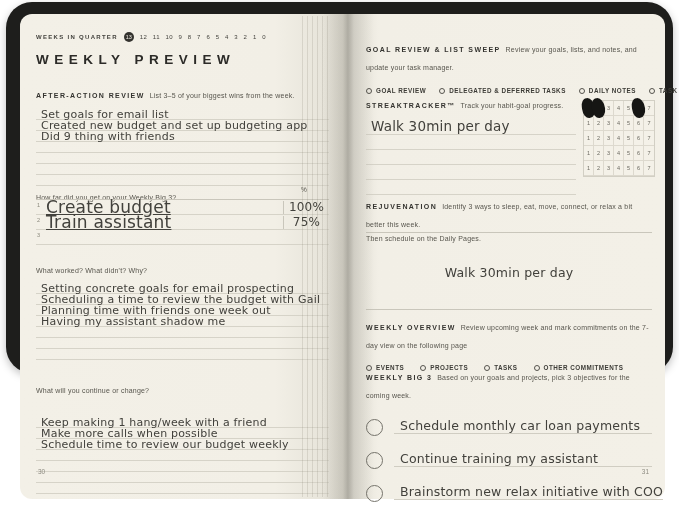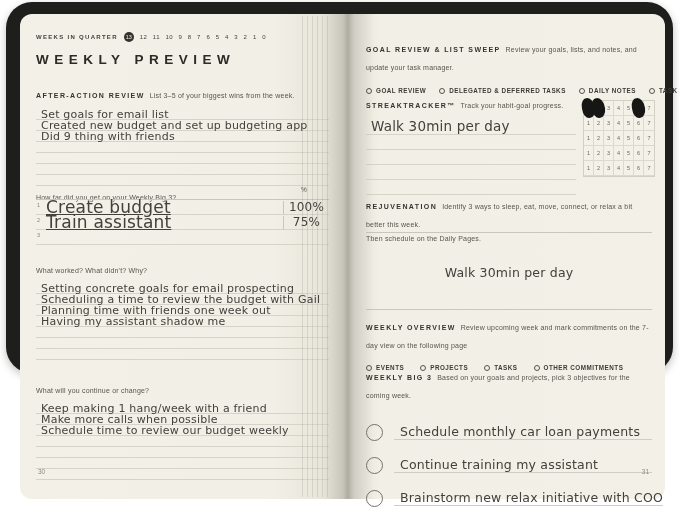--- a/index.html
+++ b/index.html
@@ -46,21 +46,21 @@
   .streak-cell{position:relative;border-right:1px solid #ddd9ce;border-bottom:1px solid #ddd9ce;
         display:flex;align-items:center;justify-content:center;}
   .streak-cell span{font:5.5px "Liberation Sans",sans-serif;color:#6b6960;}
   .streak-cell:nth-child(7n){border-right:none;}
   .scribble{position:absolute;inset:-3px -2px;background:#161614;border-radius:42% 58% 48% 52%;transform:rotate(-7deg);}
   .rejuv-table{position:absolute;left:0;right:0;height:78px;border-top:1px solid #c9c6bb;border-bottom:1px solid #c9c6bb;display:flex;}
   .rejuv-cell{flex:1;position:relative;border-right:1px solid #c9c6bb;display:flex;align-items:center;justify-content:center;text-align:center;padding:6px 8px 2px;}
   .rejuv-cell:last-child{border-right:none;}
   .rejuv-num{position:absolute;left:4px;top:3px;font:5.5px "Liberation Sans",sans-serif;color:#8a887c;}
   .rejuv-text{font-size:12.5px;line-height:16px;}
-  .big3-row{display:flex;align-items:center;gap:11px;height:26px;margin-bottom:7px;}
+  .big3-row{display:flex;align-items:flex-start;gap:11px;height:26px;margin-bottom:7px;}
   .big3-circle{width:17px;height:17px;border:1.3px solid #75736b;border-radius:50%;flex:none;margin-bottom:0px;background:transparent;}
   .big3-line{flex:1;border-bottom:1px solid #d0cdc2;font-size:12.5px;line-height:14px;padding-left:6px;white-space:nowrap;}
   .pagenum{position:absolute;font:6.5px "Liberation Sans",sans-serif;color:#8d8b81;}
 </style>
 </head>
 <body>
 
 <div class="book">
 
   <div class="page page-left">
@@ -111,21 +111,21 @@
       <div class="lines11" style="margin-top:6px;height:77px;">
         <div class="hwl hw" style="top:-1px;">Setting concrete goals for email prospecting</div>
         <div class="hwl hw" style="top:10px;">Scheduling a time to review the budget with Gail</div>
         <div class="hwl hw" style="top:32px;">Having my assistant shadow me</div>
         <div class="hwl hw" style="top:21px;">Planning time with friends one week out</div>
       </div>
     </div>
 
     <div class="sec" style="left:16px;top:365px;width:293px;">
       <span class="q">What will you continue or change?</span>
-      <div class="lines11" style="margin-top:6px;height:77px;">
+      <div class="lines11" style="margin-top:20px;height:77px;">
         <div class="hwl hw" style="top:-1px;">Keep making 1 hang/week with a friend</div>
         <div class="hwl hw" style="top:10px;">Make more calls when possible</div>
         <div class="hwl hw" style="top:21px;">Schedule time to review our budget weekly</div>
       </div>
     </div>
 
     <div class="pagenum" style="left:18px;top:454px;">30</div>
   </div>
 
   <div class="page page-right">

